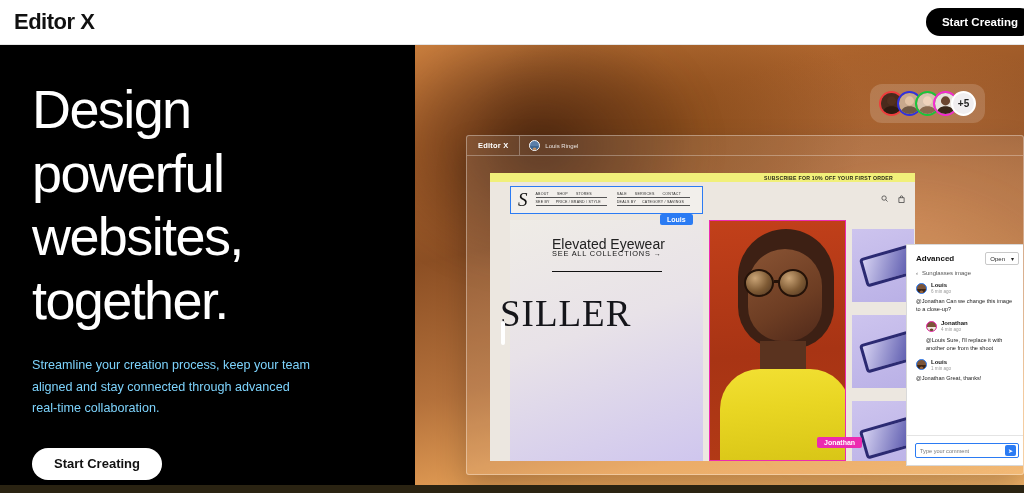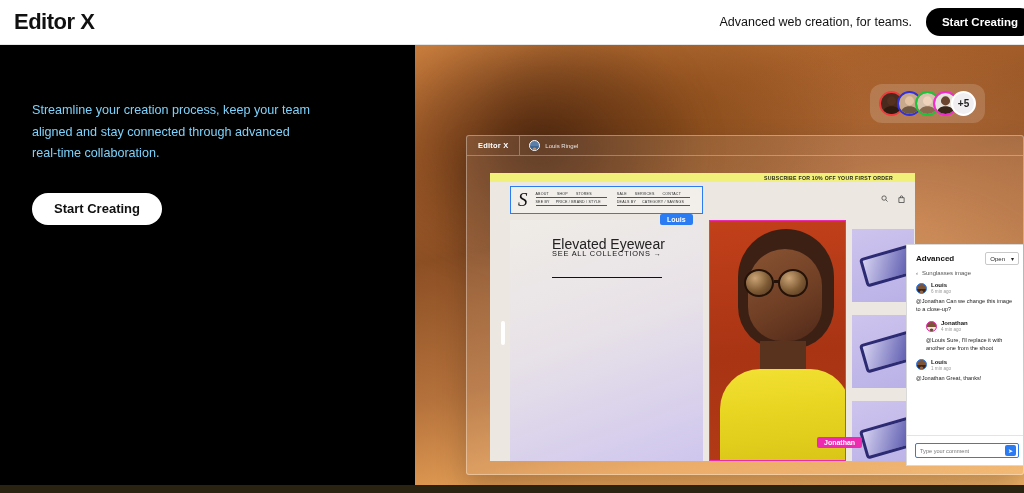--- a/index.html
+++ b/index.html
@@ -166,21 +166,21 @@
   
   #site-left{
     position:absolute; left:20px; top:47px; width:193px; height:241px;
     background:linear-gradient(160deg,#efece6 0%,#e8e2e8 45%,#cfc6ee 100%);
   }
   #site-eyebrow{
     position:absolute; left:62px; top:63px; font-size:14px; color:#222;
   }
   #site-link{
     position:absolute; left:62px; top:76px; font-size:7.4px; color:#111;
-    letter-spacing:.8px; border-bottom:.7px solid #111; padding-bottom:19px;
+    letter-spacing:.8px; border-bottom:.7px solid #111; padding-bottom:13px;
   }
   #site-title{
     position:absolute; left:10px; top:120px; width:330px;
     font-family:"Liberation Serif", serif; font-weight:400;
     font-size:37px; line-height:1.12; color:#15151a; letter-spacing:1px;
     z-index:12; white-space:nowrap;
   }
 
   
   #site-photo{
@@ -291,26 +291,26 @@
     position:absolute; left:0; bottom:0; width:1024px; height:8px;
     background:#2a2312; z-index:60;
   }
 </style>
 </head>
 <body>
 
 <div id="topbar">
   <div id="logo">Editor X</div>
   <div id="topbar-right">
-    <span id="tagline">Advanced web creation, for teams.</span>
     <button id="cta-top">Start Creating</button>
   </div>
 </div>
 
 <div id="hero-left">
+  <h1 id="headline">Design powerful websites, together.</h1>
   <p id="subtext">Streamline your creation process, keep your team aligned and stay connected through advanced real-time collaboration.</p>
   <button id="cta-hero">Start Creating</button>
 </div>
 
 <div id="hero-right">
   <div id="glow-a"></div>
   <div id="glow-b"></div>
 
   <div id="avatar-stack">
     <div class="av">
@@ -402,20 +402,21 @@
         <svg width="7" height="8" viewBox="0 0 16 18">
           <path d="M2 6h12v11H2z" fill="none" stroke="#333" stroke-width="1.6"></path>
           <path d="M5.5 6V4.2a2.5 2.5 0 0 1 5 0V6" fill="none" stroke="#333" stroke-width="1.6"></path>
         </svg>
       </div>
 
       <div id="site-left"></div>
       <div id="site-eyebrow">Elevated Eyewear</div>
       <div id="site-link">SEE ALL COLLECTIONS →</div>
       <div id="site-title">
+        <div>SILLER</div>
       </div>
 
       <div id="site-photo">
         <div id="head"></div>
         <div id="neck"></div>
         <div id="face"></div>
         <div class="lens" id="lens-l"></div>
         <div class="lens" id="lens-r"></div>
         <div id="bridge"></div>
         <div id="turtleneck"></div>

